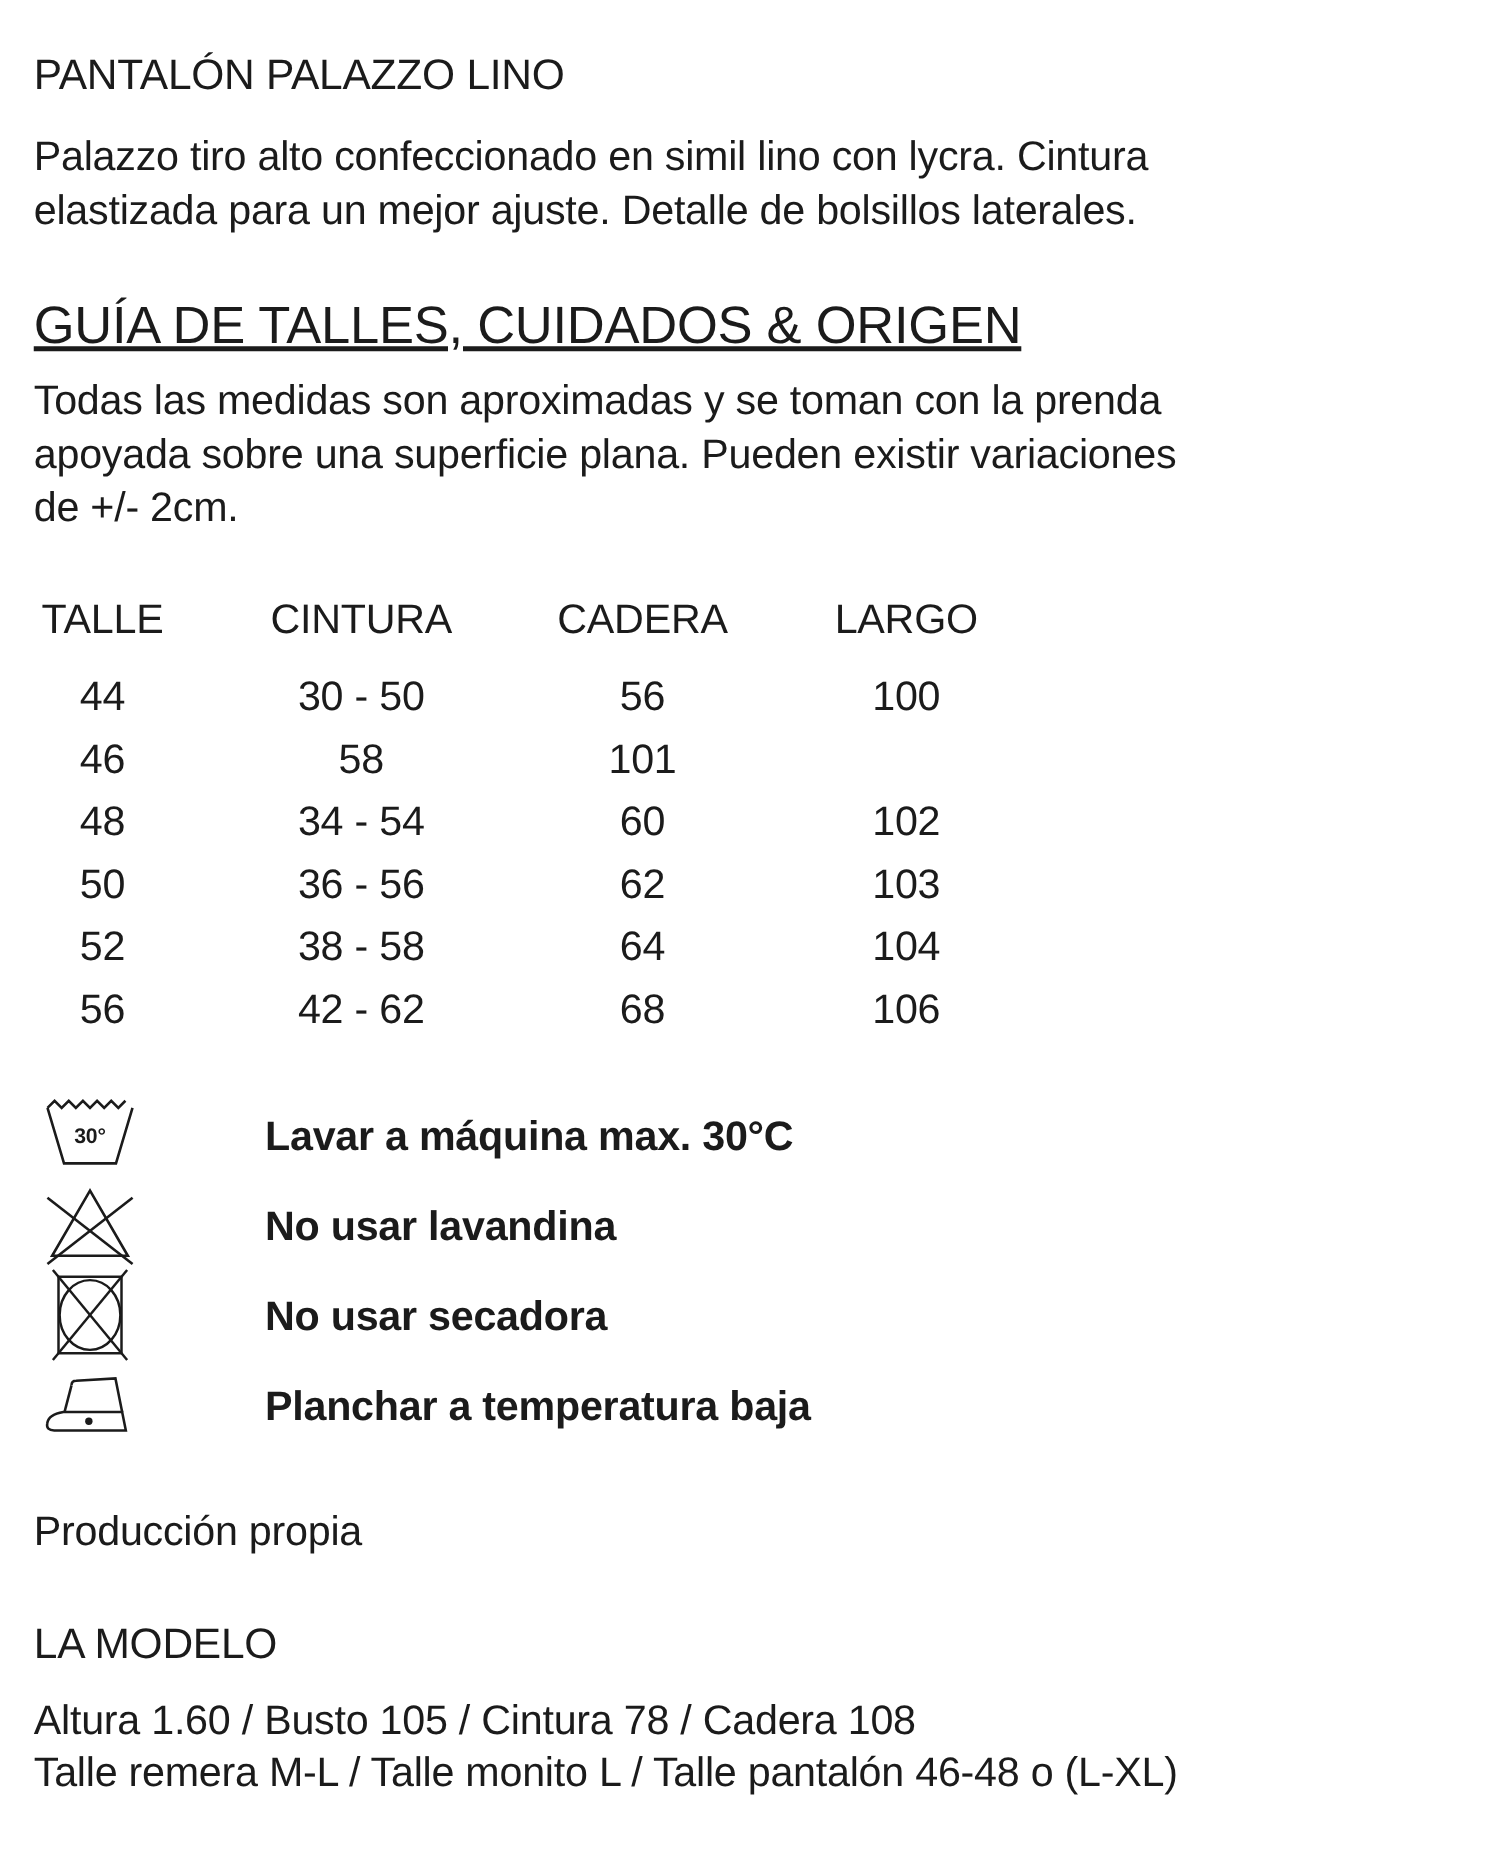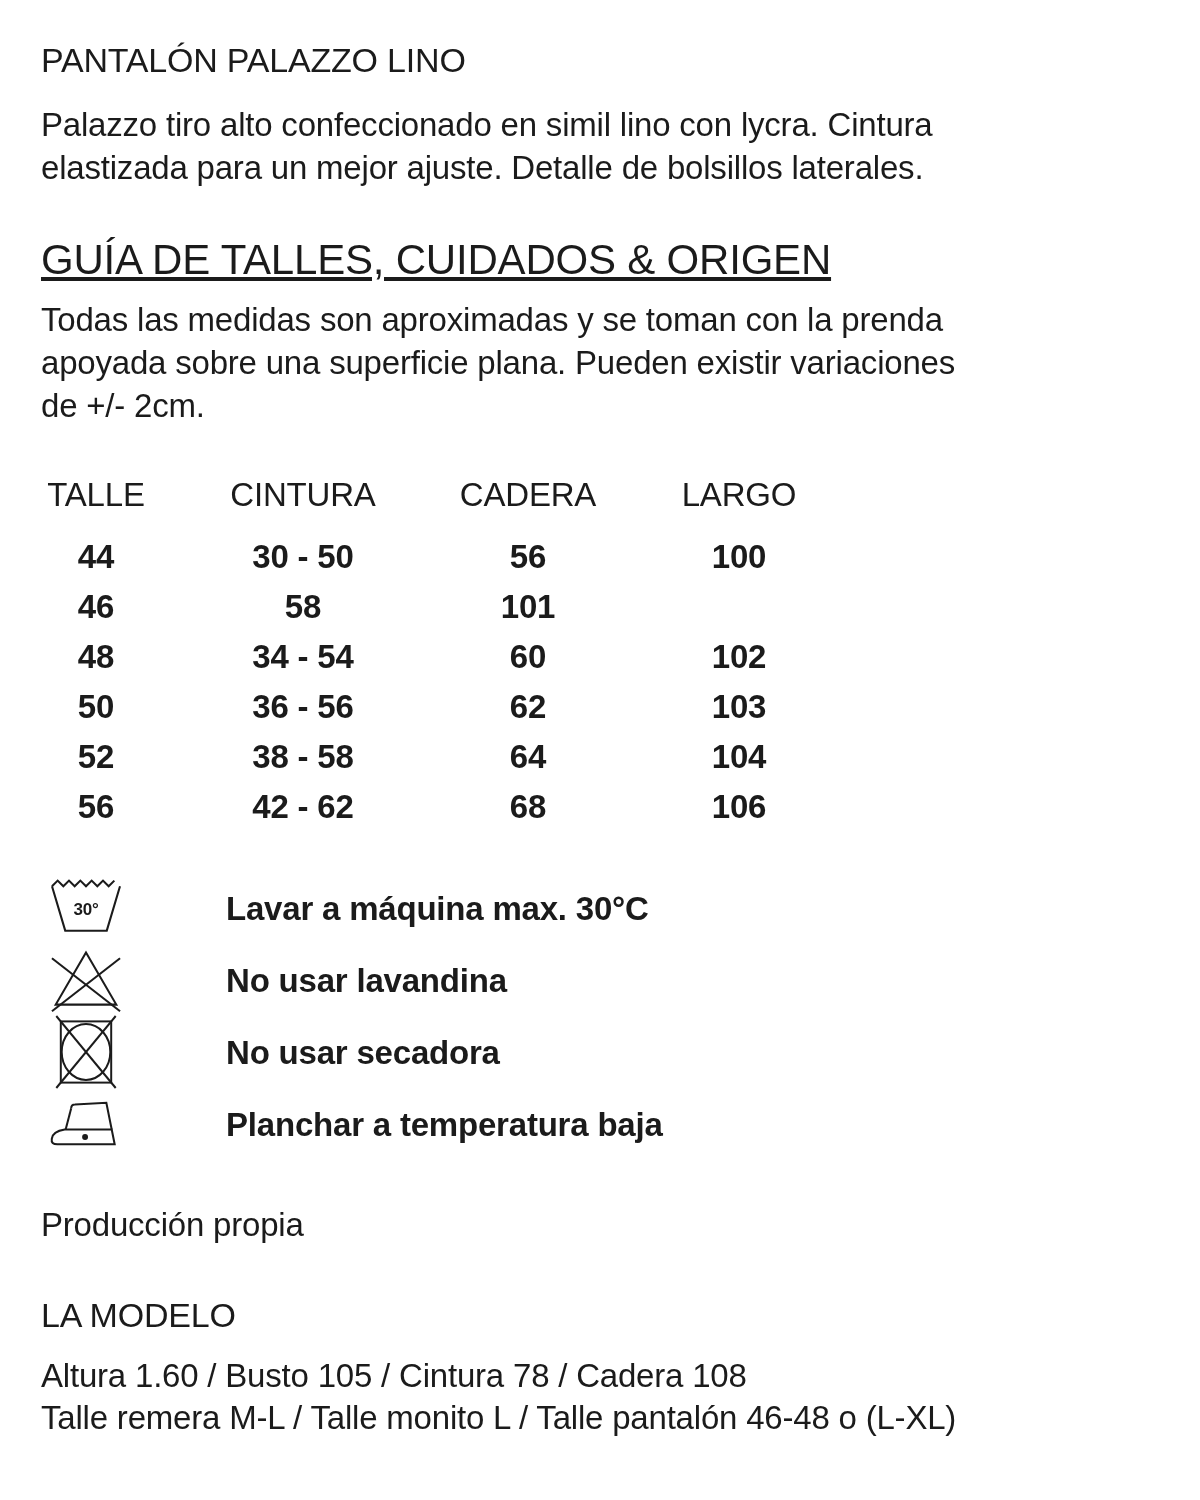--- a/index.html
+++ b/index.html
@@ -4,21 +4,21 @@
 <style>
   html, body { margin: 0; padding: 0; }
   body {
     width: 1200px; height: 1500px;
     background: #ffffff;
     color: #1b1b1b;
     font-family: "Liberation Sans", "DejaVu Sans", sans-serif;
     letter-spacing: -0.2px;
     overflow: hidden;
   }
-  .page { padding: 0 55px 0 41px; margin-top: 28px; }
+  .page { padding: 0 55px 0 27px; margin-top: 28px; }
 
   .title {
     margin-top: 40px;
     font-size: 34px; line-height: 41px;
     white-space: nowrap;
   }
   .desc { margin-top: 22px; font-size: 33px; }
   .desc .line { line-height: 43px; white-space: nowrap; }
   .italic { }
 
@@ -31,21 +31,21 @@
   .guide-note { margin-top: 18px; font-size: 33px; }
   .guide-note .line { line-height: 43px; white-space: nowrap; }
 
   .size-table { margin-top: 48px; font-size: 33px; }
   .t-grid {
     display: grid;
     grid-template-columns: 110px 304px 146px 276px;
   }
   .t-head { height: 40px; line-height: 40px; }
   .t-body { margin-top: 17px; }
-  .t-row  { height: 50px; font-weight: bold; }
+  .t-row  { height: 50px; }
   .t-cell { text-align: center; line-height: 50px; }
   .t-hcell{ text-align: center; white-space: nowrap; }
 
   .care { margin-top: 40px; }
   .care-item { display: flex; align-items: center; height: 72px; font-weight: bold; }
   .care-iconbox {
     width: 90px; display: flex;
     align-items: center; justify-content: center;
     flex: 0 0 90px;
   }

